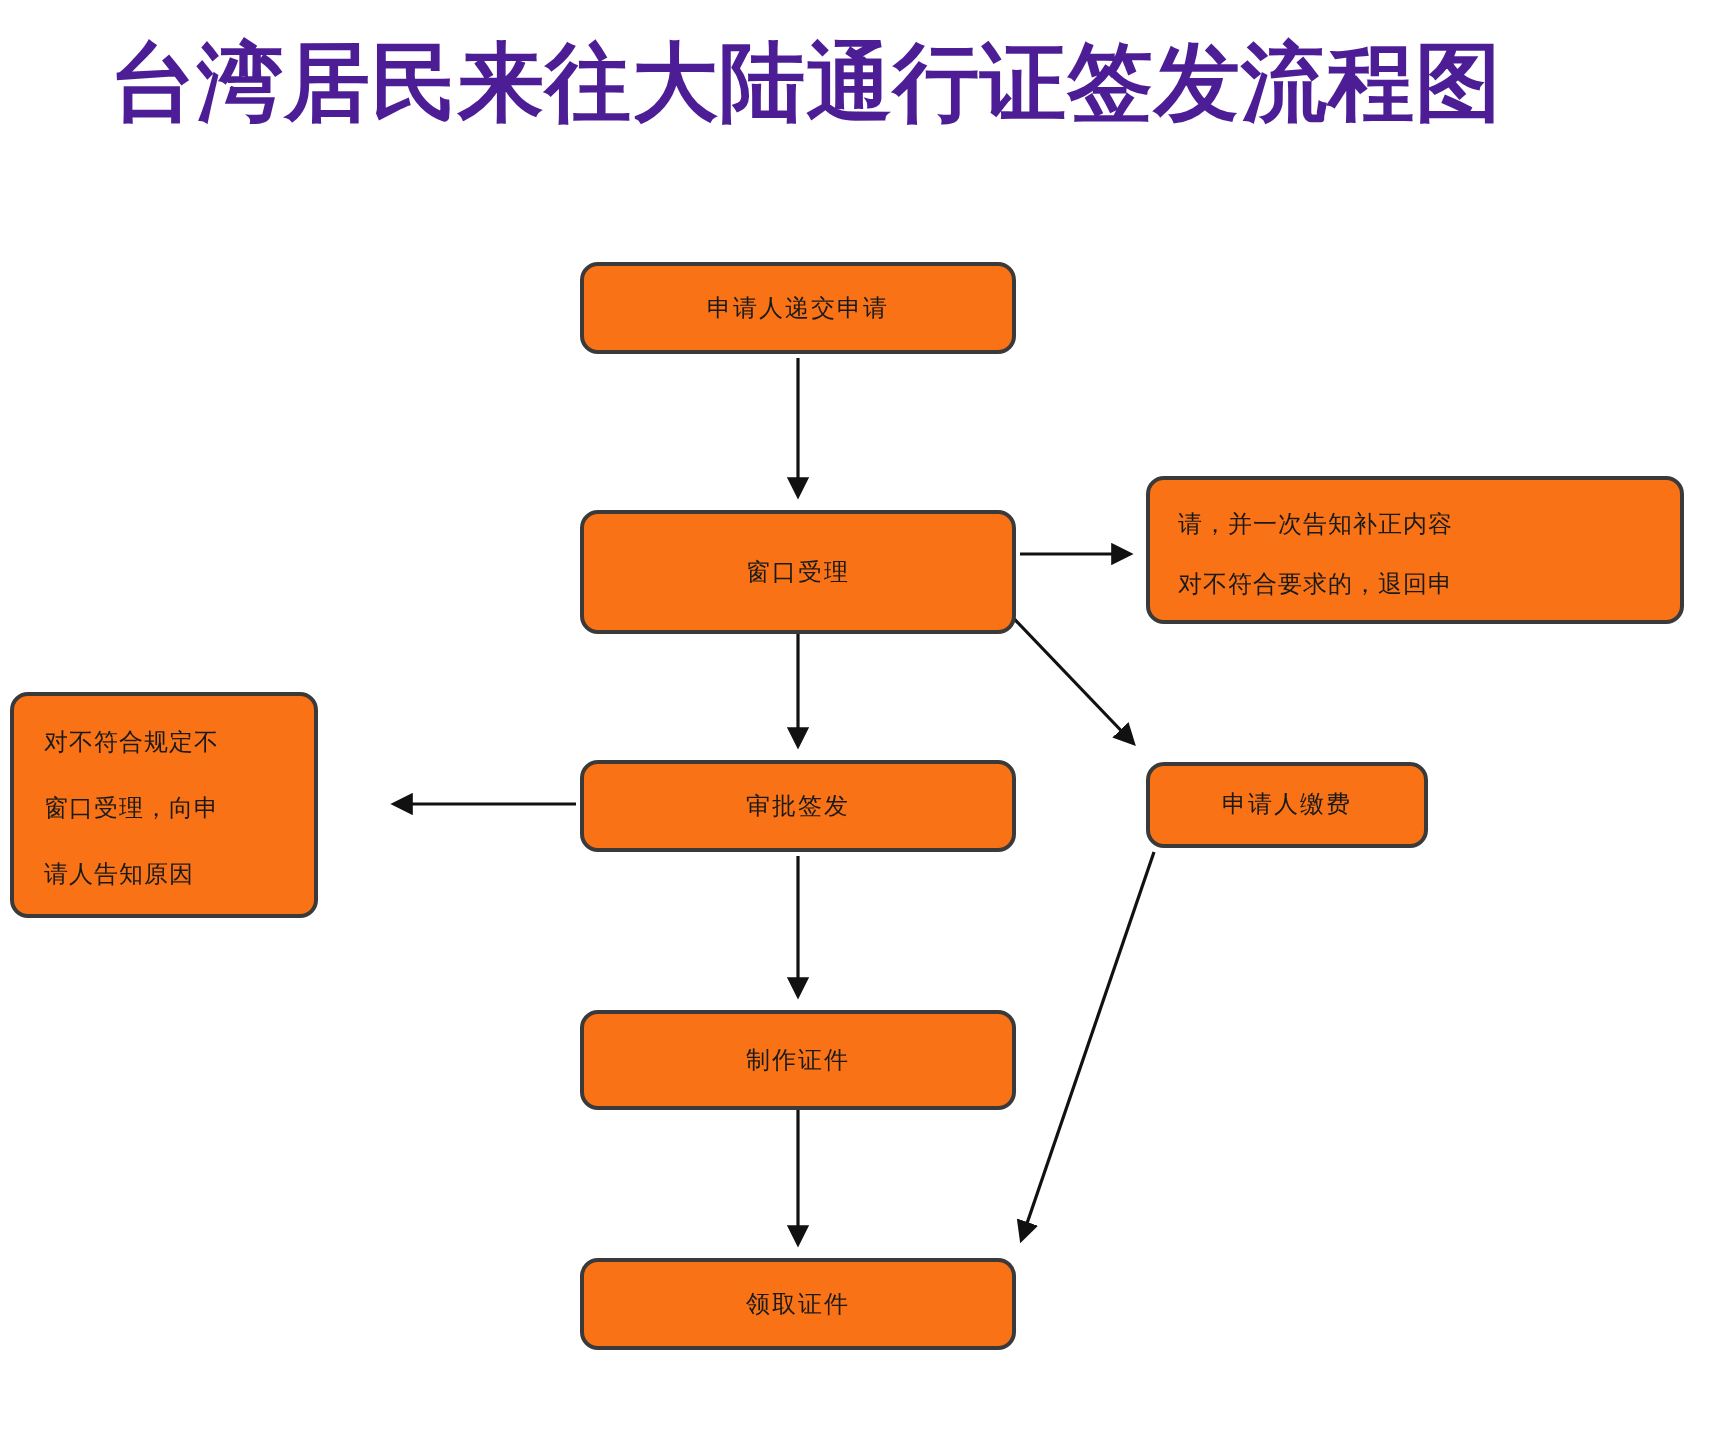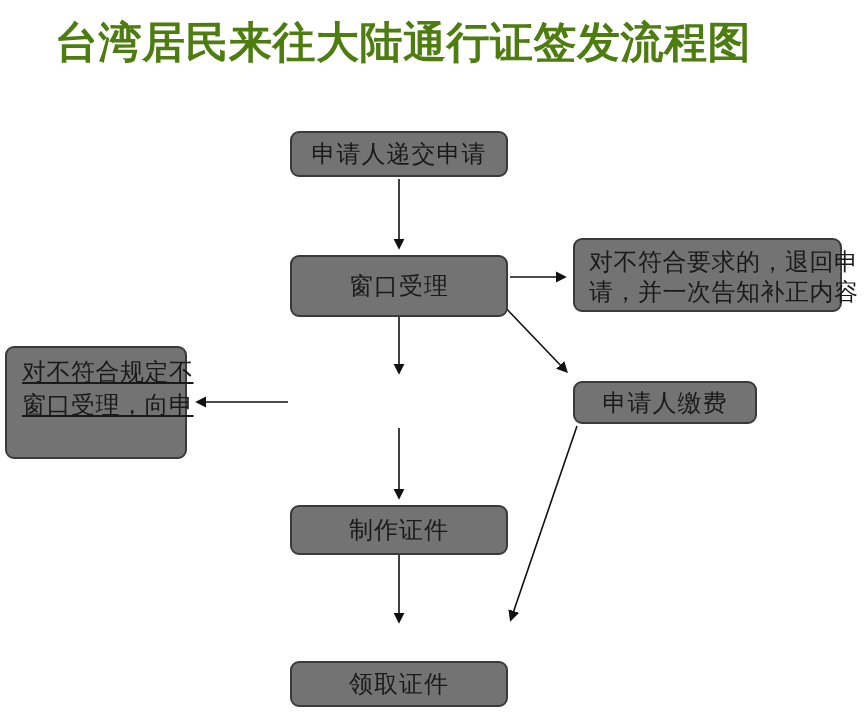--- a/index.html
+++ b/index.html
@@ -11,38 +11,38 @@
     font-family: "Liberation Sans", "DejaVu Sans", sans-serif;
     overflow: hidden;
   }
   .title {
     position: absolute;
     left: 55px;
     top: 18px;
     margin: 0;
     font-size: 43px;
     font-weight: bold;
-    color: #4d7c0f;
+    color: #4c1d95;
     letter-spacing: 0.5px;
     white-space: nowrap;
     line-height: 1.15;
   }
   .arrows {
     position: absolute;
     left: 0; top: 0;
     width: 865px; height: 716px;
   }
   .node {
     position: absolute;
     box-sizing: border-box;
     border: 2px solid #3a3a3a;
     border-radius: 9px;
-    background: #737373;
+    background: #f97316;
     color: #1a1a1a;
-    font-size: 24px;
+    font-size: 12px;
   }
   .node.center-text {
     display: flex;
     align-items: center;
     justify-content: center;
     letter-spacing: 1px;
   }
   .node.multi-line { text-align: left; }
   .node .line { white-space: nowrap; letter-spacing: 0.5px; }
   .node-reject-return { padding: 7px 0 0 14px; }
@@ -75,35 +75,39 @@
 
   <div class="node center-text" style="left:290px; top:131px; width:218px; height:46px;">
     <span>申请人递交申请</span>
   </div>
 
   <div class="node center-text" style="left:290px; top:255px; width:218px; height:62px;">
     <span>窗口受理</span>
   </div>
 
   <div class="node multi-line node-reject-return" style="left:573px; top:238px; width:269px; height:74px;">
+    <div class="line">请，并一次告知补正内容</div>
     <div class="line">对不符合要求的，退回申</div>
-    <div class="line">请，并一次告知补正内容</div>
   </div>
 
+  <div class="node center-text" style="left:290px; top:380px; width:218px; height:46px;">
+    <span>审批签发</span>
+  </div>
 
-  <div class="node multi-line node-reject-notify" style="left:5px; top:346px; width:182px; height:113px;text-decoration:underline;">
+  <div class="node multi-line node-reject-notify" style="left:5px; top:346px; width:154px; height:113px;">
     <div class="line">对不符合规定不</div>
     <div class="line">窗口受理，向申</div>
+    <div class="line">请人告知原因</div>
   </div>
 
-  <div class="node center-text" style="left:573px; top:381px; width:184px; height:43px;">
+  <div class="node center-text" style="left:573px; top:381px; width:141px; height:43px;">
     <span>申请人缴费</span>
   </div>
 
   <div class="node center-text" style="left:290px; top:505px; width:218px; height:50px;">
     <span>制作证件</span>
   </div>
 
-  <div class="node center-text" style="left:290px; top:629px; width:218px; height:46px;margin-top:32px;">
+  <div class="node center-text" style="left:290px; top:629px; width:218px; height:46px;">
     <span>领取证件</span>
   </div>
 
 </div>
 
 </body></html>

